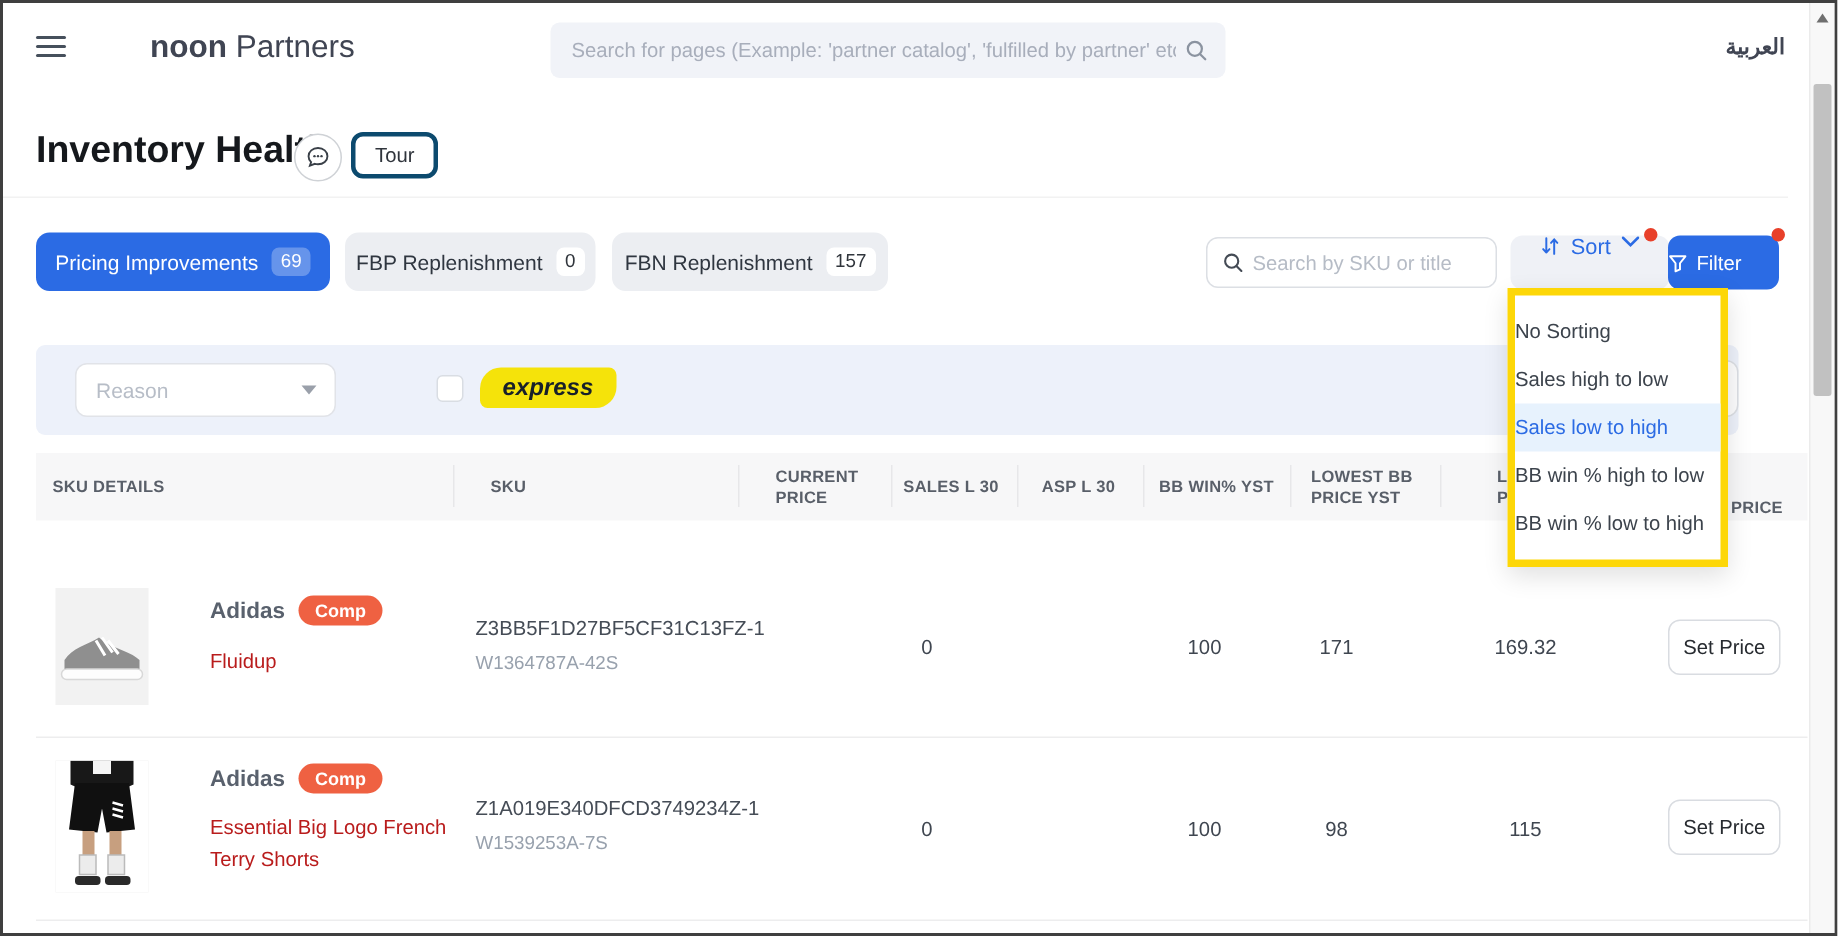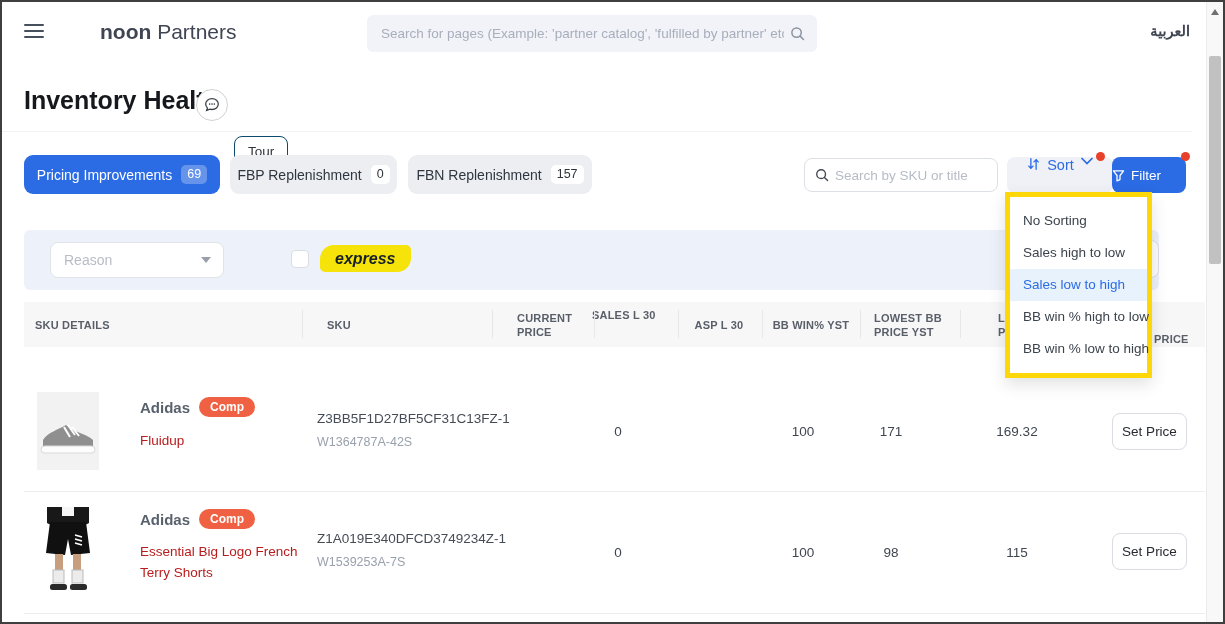--- a/index.html
+++ b/index.html
@@ -18,21 +18,21 @@
   .brand b { font-weight:700; }
   .top-search { left:365px; top:13px; width:450px; height:37px; background:#f1f3f8; border-radius:6px; display:flex; align-items:center; }
   .top-search input { flex:1; border:none; outline:none; background:transparent; font-size:13.5px; color:#3f4650; padding:0 6px 0 14px; font-family:"Liberation Sans",sans-serif; }
   .top-search input::placeholder { color:#a8aebb; }
   .top-search svg { margin-right:12px; flex:0 0 auto; }
   .lang { left:1118px; top:21px; width:70px; text-align:right; font-size:14.5px; font-weight:700; color:#404553; cursor:pointer; }
 
   
   .page-title { left:22px; top:84px; font-size:25px; font-weight:700; color:#15181c; }
   .chat-btn { left:194px; top:87px; width:32px; height:32px; border:1px solid #cfd2d6; border-radius:50%; background:#fff; display:flex; align-items:center; justify-content:center; cursor:pointer; }
-  .tour-btn { left:232px; top:86px; height:31px; padding:0 13px; border:1px solid #0c4a6e; border-radius:8px; background:#fff; font-size:13.5px; color:#30353c; display:flex; align-items:center; cursor:pointer;margin-top:48px; }
+  .tour-btn { left:232px; top:86px; height:31px; padding:0 13px; border:3px solid #0c4a6e; border-radius:8px; background:#fff; font-size:13.5px; color:#30353c; display:flex; align-items:center; cursor:pointer; }
   .divider-1 { left:0; top:129px; width:1190px; height:1px; background:#f2f2f2; }
 
   
   .tab { top:153px; height:39px; border-radius:9px; display:flex; align-items:center; justify-content:center; gap:9px; font-size:14px; cursor:pointer; }
   .tab .cnt { border-radius:5px; padding:2px 6px; font-size:12.5px; line-height:15px; }
   .tab.active { background:#2b6be4; color:#fff; }
   .tab.active .cnt { background:rgba(255,255,255,.28); color:#fff; }
   .tab.idle { background:#eceef2; color:#2f3640; }
   .tab.idle .cnt { background:#fff; color:#30353c; }
   #tab1 { left:22px; width:196px; }
@@ -45,21 +45,21 @@
   .sku-search input { flex:1; min-width:0; border:none; outline:none; font-size:13.5px; color:#b91c1c; background:transparent; font-family:"Liberation Sans",sans-serif; }
   .sku-search input::placeholder { color:#b6bcc6; }
   .sort-btn { left:1005px; top:155px; width:106px; height:36px; background:#eff1f6; border:none; border-radius:8px; display:flex; align-items:flex-start; justify-content:center; gap:7px; font-size:14.5px; color:#2b6be4; cursor:pointer; }
   .filter-btn { left:1110px; top:155px; width:74px; height:36px; background:#2b6be4; border:none; border-radius:8px; display:flex; align-items:center; gap:6px; font-size:13.5px; color:#fff; cursor:pointer; }
   .red-dot { width:9px; height:9px; border-radius:50%; background:#e8402a; }
   #dot-sort { left:1094px; top:150px; }
   #dot-filter { left:1179px; top:150px; }
 
   
   .sort-menu { left:1003px; top:190px; width:147px; background:#fff; border:5px solid #fdd708; padding:8px 0; z-index:50; box-shadow:0 6px 16px rgba(0,0,0,.12); }
-  .sort-menu .item { height:32px; line-height:32px; padding-left:13px; font-size:13.5px; color:#3c434c; cursor:pointer; white-space:nowrap; }
+  .sort-menu .item { height:32px; line-height:32px; padding-left:0; font-size:13.5px; color:#3c434c; cursor:pointer; white-space:nowrap; }
   .sort-menu .item.selected { background:#e7f2fd; color:#2b6be4; }
 
   
   .filter-row { left:22px; top:228px; width:1135px; height:60px; background:#edf1fa; border-radius:6px; }
   .reason-select { left:48px; top:240px; width:174px; height:36px; background:#fff; border:1px solid #e1e3e8; border-radius:8px; display:flex; align-items:center; justify-content:space-between; padding:0 12px 0 13px; font-size:14px; color:#b7bdc7; cursor:pointer; }
   .caret-down { width:0; height:0; border-left:5px solid transparent; border-right:5px solid transparent; border-top:6px solid #9aa0aa; }
   .checkbox { left:289px; top:248px; width:18px; height:18px; background:#fff; border:1px solid #d9dde3; border-radius:4px; cursor:pointer; }
   .express { left:318px; top:243px; height:27px; background:#f5e30a; border-radius:14px 5px 14px 5px; padding:0 15px; display:flex; align-items:center; font-size:16px; font-weight:800; font-style:italic; color:#17202a; cursor:pointer; }
   .hidden-btn { left:1100px; top:238px; width:57px; height:38px; background:#fcfcfd; border:1px solid #dcdfe4; border-radius:8px; z-index:1; }
 
@@ -169,21 +169,21 @@
     <div class="item">Sales high to low</div>
     <div class="item selected">Sales low to high</div>
     <div class="item">BB win % high to low</div>
     <div class="item">BB win % low to high</div>
   </div>
 
   <div class="abs thead"></div>
   <div class="th" style="left:33px; top:316px;">SKU DETAILS</div>
   <div class="th" style="left:325px; top:316px;">SKU</div>
   <div class="th" style="left:515px; top:309px; width:62px;">CURRENT PRICE</div>
-  <div class="th" style="left:590px; top:306px; width:84px; ">SALES L 30</div>
+  <div class="th" style="left:590px; top:316px; width:84px; text-align:center;">SALES L 30</div>
   <div class="th" style="left:676px; top:316px; width:82px; text-align:center;">ASP L 30</div>
   <div class="th" style="left:760px; top:316px; width:98px; text-align:center;">BB WIN% YST</div>
   <div class="th" style="left:872px; top:309px; width:68px;">LOWEST BB PRICE YST</div>
   <div class="th" style="left:996px; top:309px;">L</div>
   <div class="th" style="left:996px; top:323px;">P</div>
   <div class="th" style="left:1152px; top:330px;">PRICE</div>
   <div class="vsep" style="left:300px;"></div>
   <div class="vsep" style="left:490px;"></div>
   <div class="vsep" style="left:592px;"></div>
   <div class="vsep" style="left:676px;"></div>

